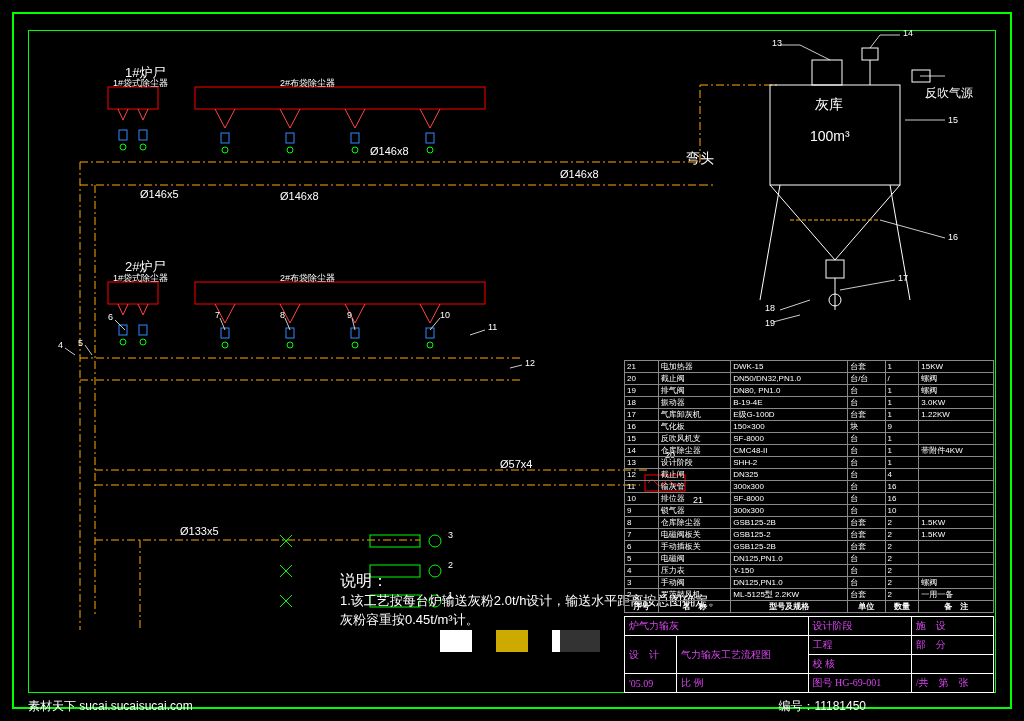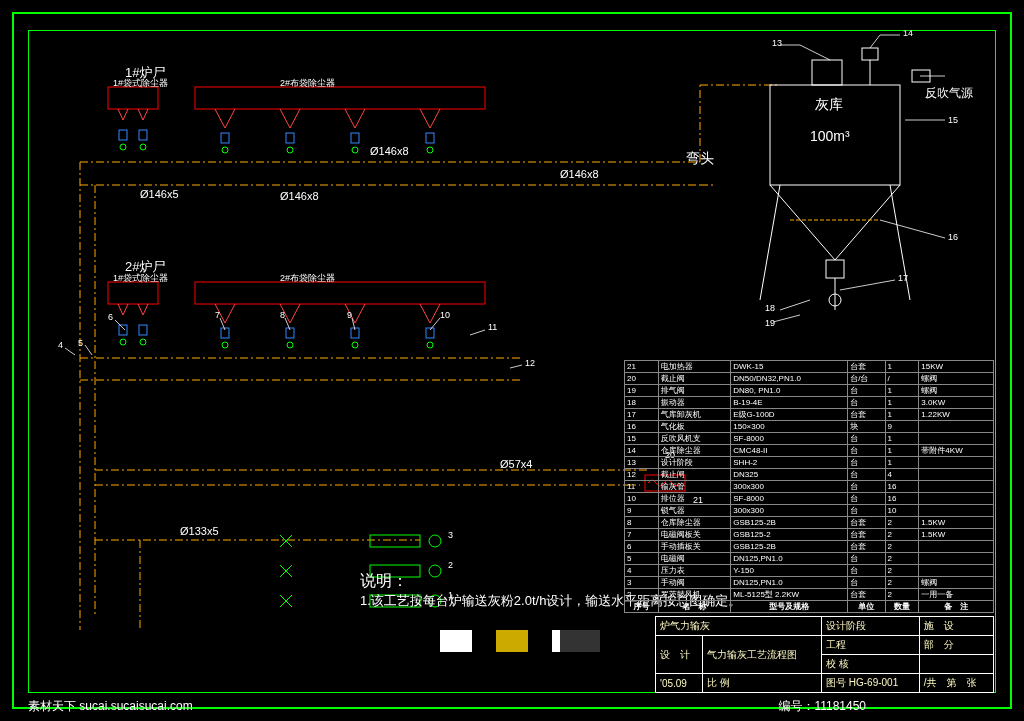--- a/index.html
+++ b/index.html
@@ -68,36 +68,37 @@
   white-space: nowrap;
   overflow: hidden;
 }
 .table-area th {
   font-weight: bold;
 }
 .title-block {
   position: absolute;
   right: 30px;
   bottom: 28px;
-  width: 339px;
-  color: #fef9c3;
+  width: 370px;
+  color: #d946ef;
+  font-family: Liberation Serif, serif;
 }
 .title-block table {
   border-collapse: collapse;
   width: 100%;
 }
 .title-block td {
   border: 1px solid #fff;
   padding: 2px 4px;
   font-size: 10px;
   height: 14px;
 }
 .notes {
   position: absolute;
-  left: 360px;
+  left: 340px;
   top: 570px;
   color: #fff;
   font-size: 13px;
   line-height: 1.4;
 }
 .footer-text {
   position: absolute;
   color: #fff;
   font-size: 12px;
 }
@@ -296,20 +297,21 @@
 <div class="label small" style="left:948px;top:232px;">16</div>
 <div class="label small" style="left:898px;top:273px;">17</div>
 <div class="label small" style="left:765px;top:303px;">18</div>
 <div class="label small" style="left:765px;top:318px;">19</div>
 <div class="label small" style="left:665px;top:450px;">20</div>
 <div class="label small" style="left:693px;top:495px;">21</div>
 
 <div class="notes">
   <div style="font-size:16px;">说明：</div>
   <div>1.该工艺按每台炉输送灰粉2.0t/h设计，输送水平距离按总图确定。</div>
+  <div>灰粉容重按0.45t/m³计。</div>
 </div>
 
 <div class="watermark"></div>
 
 <div class="table-area" style="bottom:108px;">
   <table>
     <tbody id="bom-body">
         <tr>
           <td>21</td>
           <td>电加热器</td>

